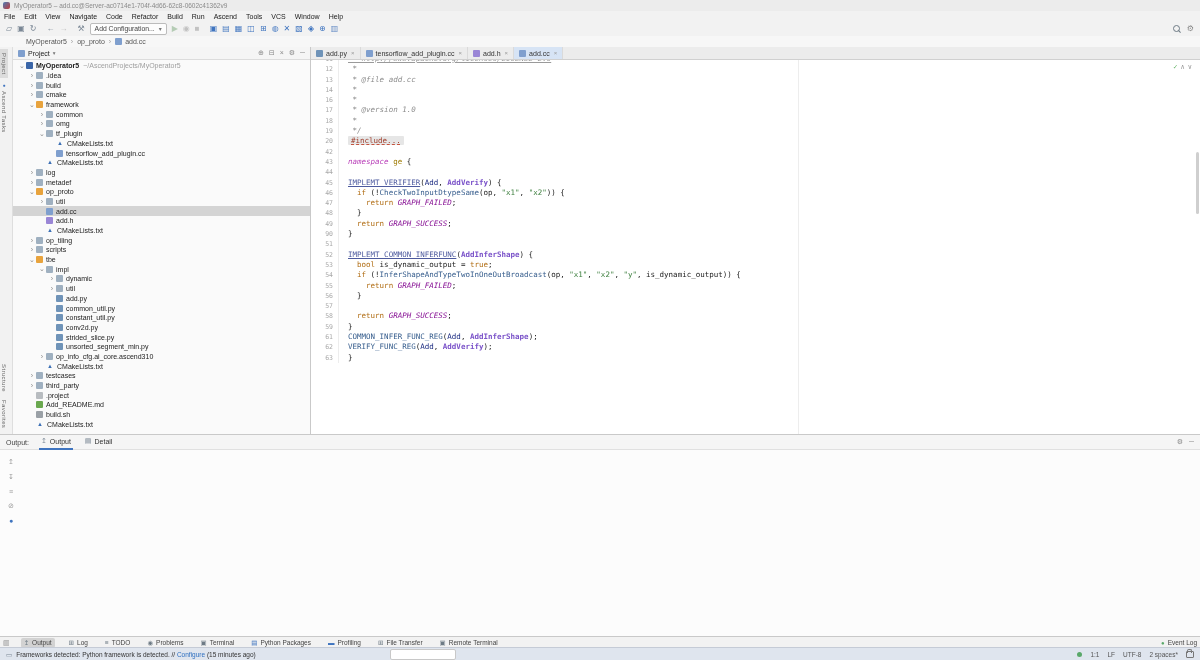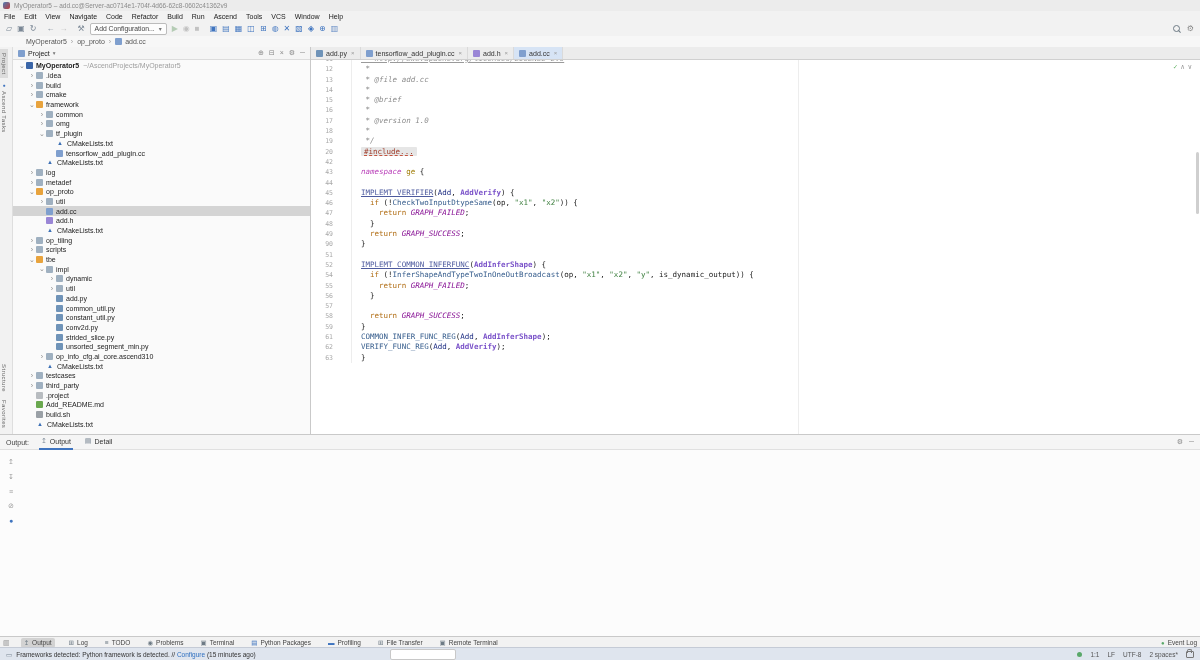--- a/index.html
+++ b/index.html
@@ -60,21 +60,21 @@
   
   #editor{flex:1;display:flex;flex-direction:column;background:#fff;position:relative;}
   #editor-tabs{height:12px;background:#ececec;border-bottom:1px solid #d0d0d0;display:flex;}
   .etab{display:flex;align-items:center;padding:0 5px;font-size:7px;color:#333;border-right:1px solid #dadada;}
   .etab.active{background:#d7e4f5;}
   .etab-label{margin-right:2px;}
   .etab-close{color:#9a9a9a;font-size:6px;margin-left:2px;}
   #code-area{flex:1;position:relative;overflow:hidden;font-family:"DejaVu Sans Mono","Liberation Mono",monospace;}
   #code-lines{margin-top:-6px;}
   .cl{display:flex;height:10.3px;line-height:10.3px;font-size:7.5px;white-space:pre;}
-  .cl-num{width:22px;flex:none;text-align:right;color:#a9a9a9;font-size:6.5px;padding-right:18px;border-right:1px solid #ededed;}
+  .cl-num{width:22px;flex:none;text-align:right;color:#a9a9a9;font-size:6.5px;padding-right:5px;border-right:1px solid #ededed;}
   .cl-code{padding-left:9px;}
   .tk-p{color:#212121;}
   .tk-c{color:#8c8c8c;font-style:italic;}
   .tk-lk{color:#9a9a9a;font-style:italic;text-decoration:underline;}
   .tk-kw{color:#b06c12;}
   .tk-ns{color:#b83db8;font-style:italic;}
   .tk-id2{color:#9e7a00;}
   .tk-mac{color:#4d5a9e;text-decoration:underline;}
   .tk-typ{color:#1a2a80;text-align:right;}
   .tk-fn{color:#355c8c;}
@@ -447,37 +447,37 @@
           <span class="etab-close">×</span>
         </div>
       </div>
     <div id="code-area">
       <div id="margin-guide"></div>
       <div id="code-lines">
           <div class="cl"><span class="cl-num">11</span><span class="cl-code"><span class="tk-lk"> * http://www.apache.org/licenses/LICENSE-2.0</span></span></div>
           <div class="cl"><span class="cl-num">12</span><span class="cl-code"><span class="tk-c"> *</span></span></div>
           <div class="cl"><span class="cl-num">13</span><span class="cl-code"><span class="tk-c"> * @file add.cc</span></span></div>
           <div class="cl"><span class="cl-num">14</span><span class="cl-code"><span class="tk-c"> *</span></span></div>
-          <div class="cl"><span class="cl-num">15</span><span class="cl-code"><span class="tk-c"> * @brief</span></span></div>
           <div class="cl"><span class="cl-num">16</span><span class="cl-code"><span class="tk-c"> *</span></span></div>
           <div class="cl"><span class="cl-num">17</span><span class="cl-code"><span class="tk-c"> * @version 1.0</span></span></div>
           <div class="cl"><span class="cl-num">18</span><span class="cl-code"><span class="tk-c"> *</span></span></div>
           <div class="cl"><span class="cl-num">19</span><span class="cl-code"><span class="tk-c"> */</span></span></div>
           <div class="cl"><span class="cl-num">20</span><span class="cl-code"><span class="tk-fold">#include...</span></span></div>
           <div class="cl"><span class="cl-num">42</span><span class="cl-code"></span></div>
           <div class="cl"><span class="cl-num">43</span><span class="cl-code"><span class="tk-ns">namespace</span><span class="tk-p"> </span><span class="tk-id2">ge</span><span class="tk-p"> {</span></span></div>
           <div class="cl"><span class="cl-num">44</span><span class="cl-code"></span></div>
           <div class="cl"><span class="cl-num">45</span><span class="cl-code"><span class="tk-mac">IMPLEMT_VERIFIER</span><span class="tk-p">(</span><span class="tk-typ">Add</span><span class="tk-p">, </span><span class="tk-ref">AddVerify</span><span class="tk-p">) {</span></span></div>
           <div class="cl"><span class="cl-num">46</span><span class="cl-code"><span class="tk-p">  </span><span class="tk-kw">if</span><span class="tk-p"> (!</span><span class="tk-fn">CheckTwoInputDtypeSame</span><span class="tk-p">(op, </span><span class="tk-str">"x1"</span><span class="tk-p">, </span><span class="tk-str">"x2"</span><span class="tk-p">)) {</span></span></div>
           <div class="cl"><span class="cl-num">47</span><span class="cl-code"><span class="tk-p">    </span><span class="tk-kw">return</span><span class="tk-p"> </span><span class="tk-cst">GRAPH_FAILED</span><span class="tk-p">;</span></span></div>
           <div class="cl"><span class="cl-num">48</span><span class="cl-code"><span class="tk-p">  }</span></span></div>
           <div class="cl"><span class="cl-num">49</span><span class="cl-code"><span class="tk-p">  </span><span class="tk-kw">return</span><span class="tk-p"> </span><span class="tk-cst">GRAPH_SUCCESS</span><span class="tk-p">;</span></span></div>
           <div class="cl"><span class="cl-num">90</span><span class="cl-code"><span class="tk-p">}</span></span></div>
           <div class="cl"><span class="cl-num">51</span><span class="cl-code"></span></div>
           <div class="cl"><span class="cl-num">52</span><span class="cl-code"><span class="tk-mac">IMPLEMT_COMMON_INFERFUNC</span><span class="tk-p">(</span><span class="tk-ref">AddInferShape</span><span class="tk-p">) {</span></span></div>
+          <div class="cl"><span class="cl-num">53</span><span class="cl-code"><span class="tk-p">  </span><span class="tk-kw">bool</span><span class="tk-p"> is_dynamic_output = </span><span class="tk-kw">true</span><span class="tk-p">;</span></span></div>
           <div class="cl"><span class="cl-num">54</span><span class="cl-code"><span class="tk-p">  </span><span class="tk-kw">if</span><span class="tk-p"> (!</span><span class="tk-fn">InferShapeAndTypeTwoInOneOutBroadcast</span><span class="tk-p">(op, </span><span class="tk-str">"x1"</span><span class="tk-p">, </span><span class="tk-str">"x2"</span><span class="tk-p">, </span><span class="tk-str">"y"</span><span class="tk-p">, is_dynamic_output)) {</span></span></div>
           <div class="cl"><span class="cl-num">55</span><span class="cl-code"><span class="tk-p">    </span><span class="tk-kw">return</span><span class="tk-p"> </span><span class="tk-cst">GRAPH_FAILED</span><span class="tk-p">;</span></span></div>
           <div class="cl"><span class="cl-num">56</span><span class="cl-code"><span class="tk-p">  }</span></span></div>
           <div class="cl"><span class="cl-num">57</span><span class="cl-code"></span></div>
           <div class="cl"><span class="cl-num">58</span><span class="cl-code"><span class="tk-p">  </span><span class="tk-kw">return</span><span class="tk-p"> </span><span class="tk-cst">GRAPH_SUCCESS</span><span class="tk-p">;</span></span></div>
           <div class="cl"><span class="cl-num">59</span><span class="cl-code"><span class="tk-p">}</span></span></div>
           <div class="cl"><span class="cl-num">61</span><span class="cl-code"><span class="tk-fn">COMMON_INFER_FUNC_REG</span><span class="tk-p">(</span><span class="tk-typ">Add</span><span class="tk-p">, </span><span class="tk-ref">AddInferShape</span><span class="tk-p">);</span></span></div>
           <div class="cl"><span class="cl-num">62</span><span class="cl-code"><span class="tk-fn">VERIFY_FUNC_REG</span><span class="tk-p">(</span><span class="tk-typ">Add</span><span class="tk-p">, </span><span class="tk-ref">AddVerify</span><span class="tk-p">);</span></span></div>
           <div class="cl"><span class="cl-num">63</span><span class="cl-code"><span class="tk-p">}</span></span></div>
         </div>

